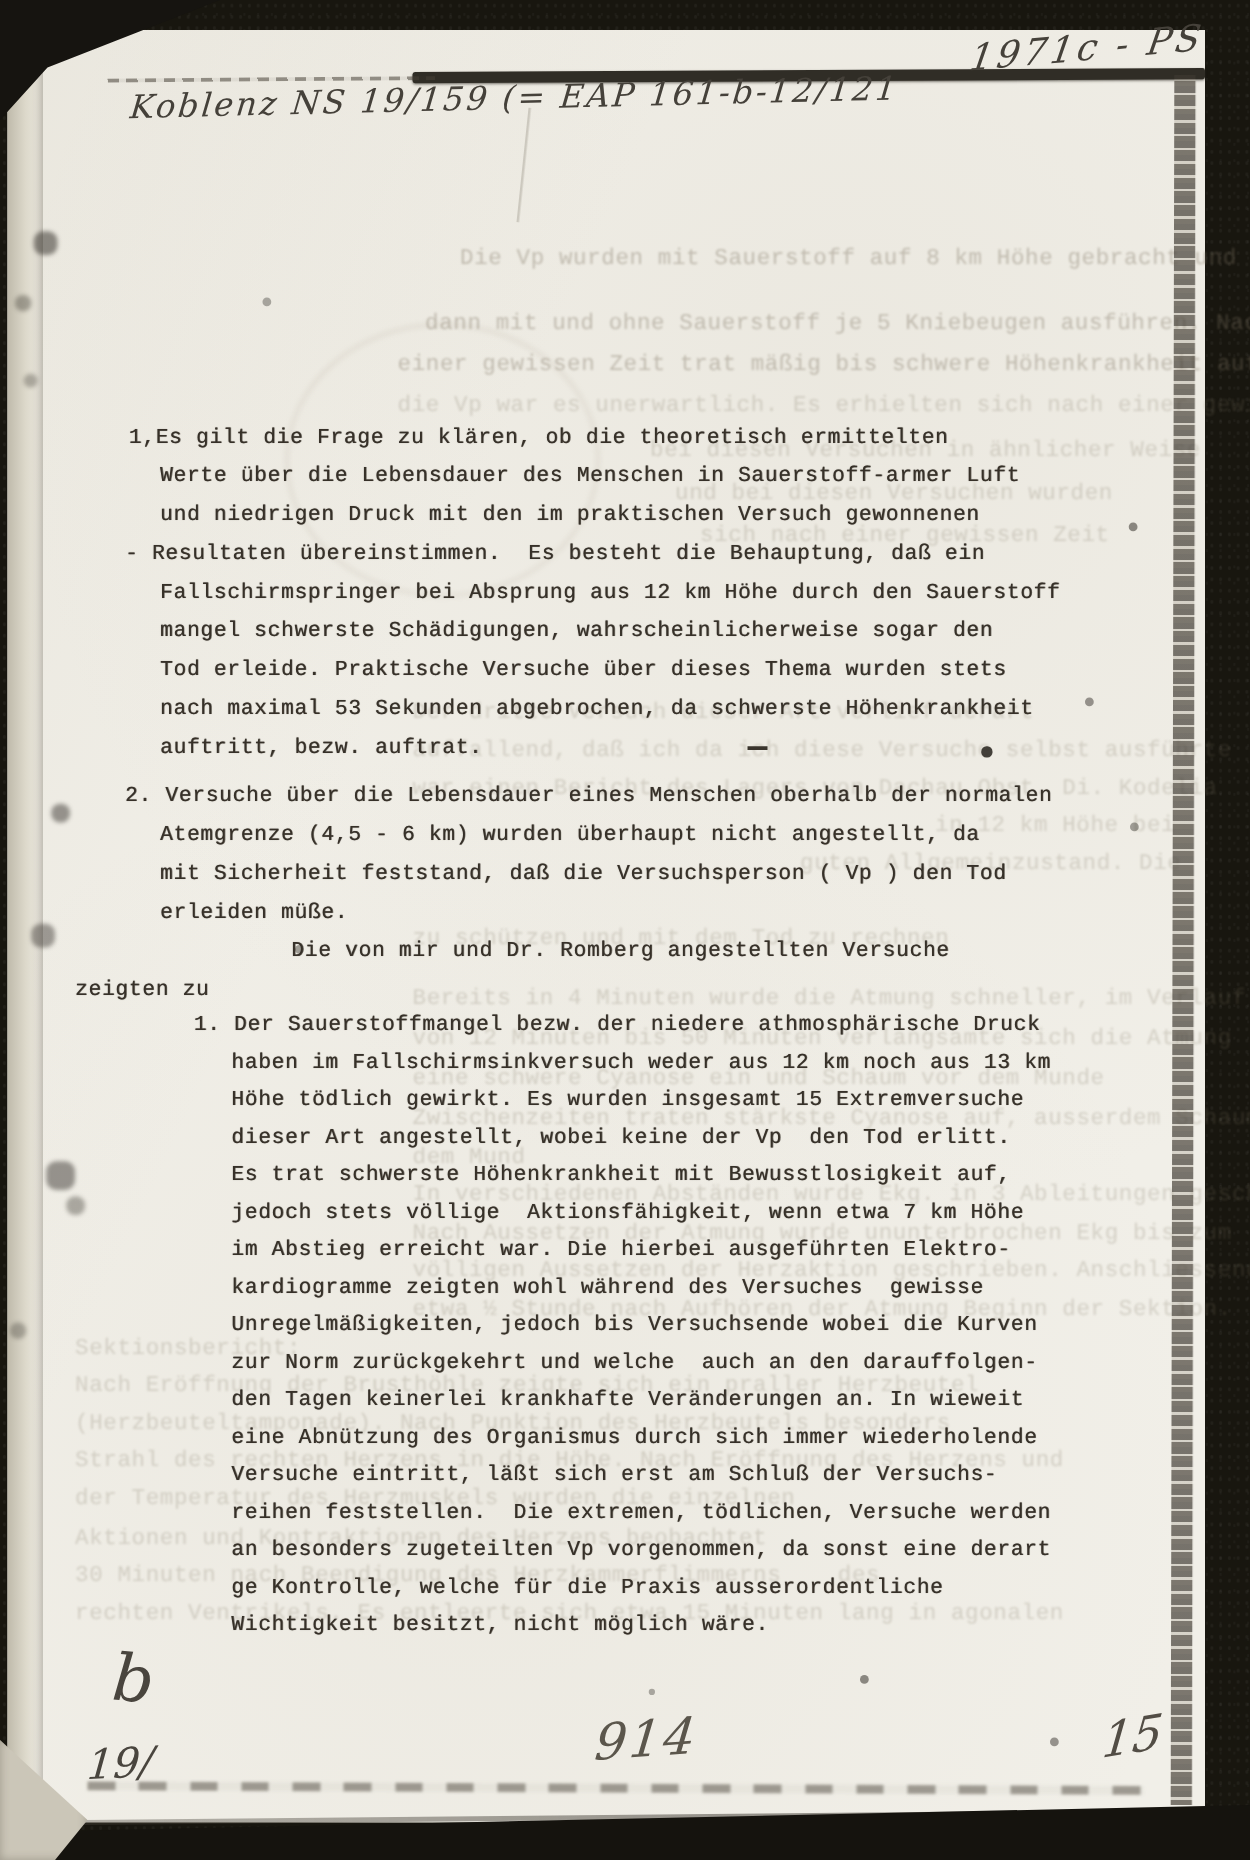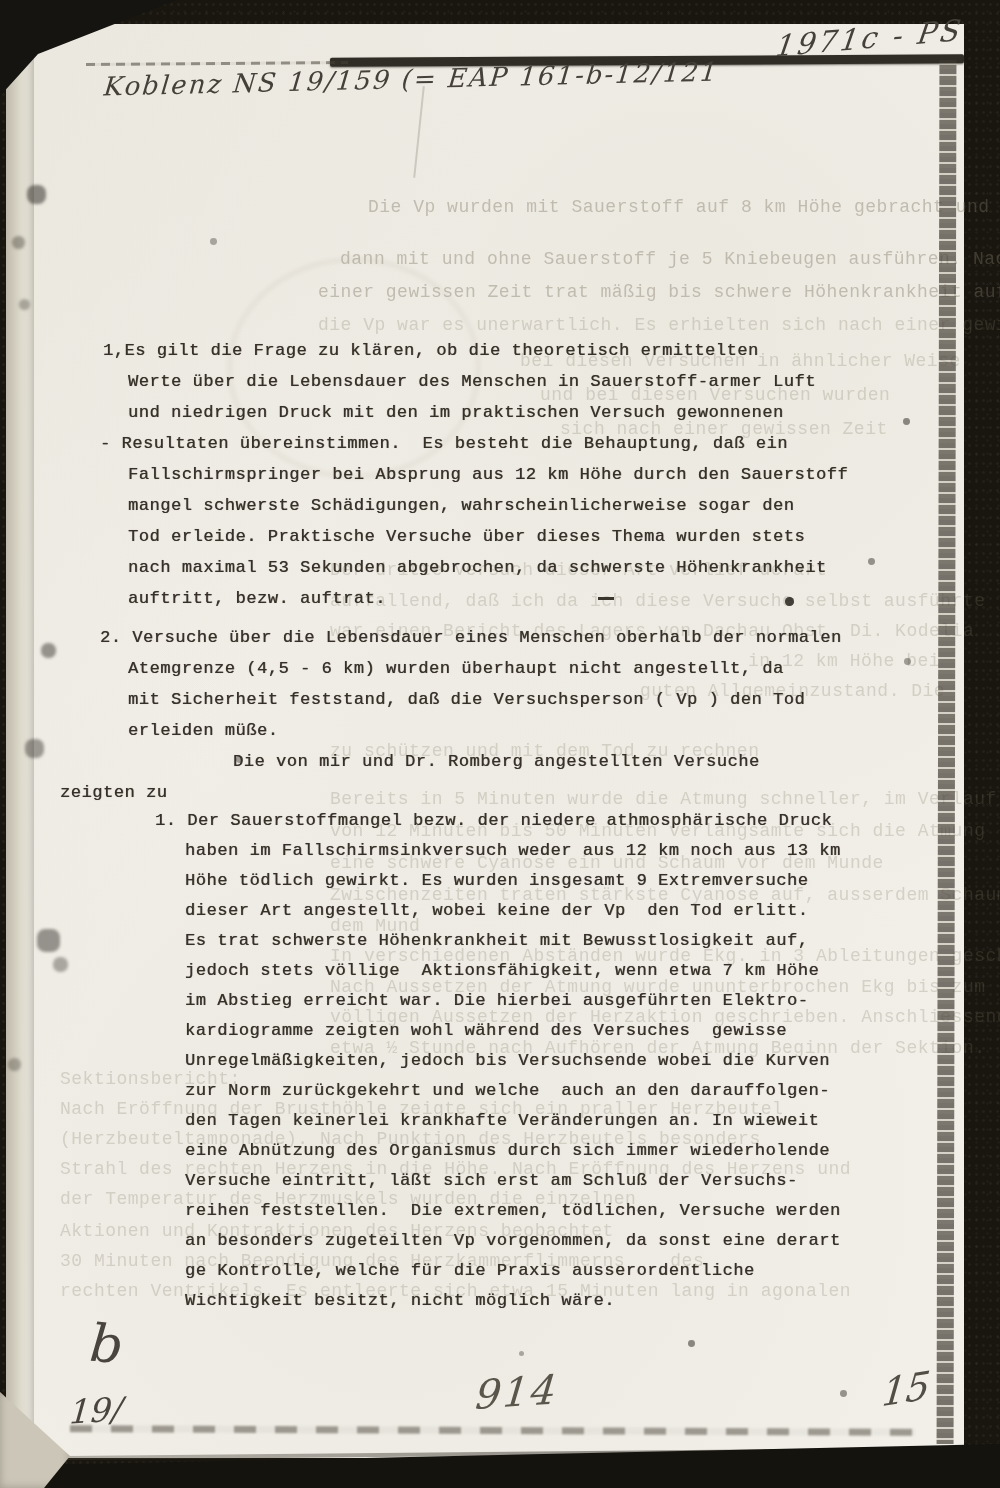--- a/index.html
+++ b/index.html
@@ -117,21 +117,21 @@
       <div class="ghost faint" style="left: 318px; top: 316px;">die Vp war es unerwartlich. Es erhielten sich nach einer gewissen</div>
       <div class="ghost faint" style="left: 520px; top: 352px;">bei diesen Versuchen in ähnlicher Weise</div>
       <div class="ghost faint" style="left: 540px; top: 386px;">und bei diesen Versuchen wurden</div>
       <div class="ghost faint" style="left: 560px; top: 420px;">sich nach einer gewissen Zeit</div>
       <div class="ghost faint" style="left: 330px; top: 561px;">Der dritte Versuch dieser Art verlief derart</div>
       <div class="ghost faint" style="left: 330px; top: 592px;">auffallend, daß ich da ich diese Versuche selbst ausführte</div>
       <div class="ghost faint" style="left: 330px; top: 622px;">war einen Bericht des Lagers von Dachau Obst. Di. Kodelia</div>
       <div class="ghost faint" style="left: 700px; top: 652px; margin-left: 48px;">in 12 km Höhe bei</div>
       <div class="ghost faint" style="left: 640px; top: 682px;">guten Allgemeinzustand. Die</div>
       <div class="ghost faint" style="left: 330px; top: 742px;">zu schützen und mit dem Tod zu rechnen</div>
-      <div class="ghost faint" style="left: 330px; top: 790px;">Bereits in 5 Minuten wurde die Atmung schneller, im Verlauf</div>
+      <div class="ghost faint" style="left: 330px; top: 790px;">Bereits in 4 Minuten wurde die Atmung schneller, im Verlauf</div>
       <div class="ghost faint" style="left: 330px; top: 822px;">von 12 Minuten bis 50 Minuten verlangsamte sich die Atmung</div>
       <div class="ghost faint" style="left: 330px; top: 854px;">eine schwere Cyanose ein und Schaum vor dem Munde</div>
       <div class="ghost faint" style="left: 330px; top: 886px;">Zwischenzeiten traten stärkste Cyanose auf, ausserdem Schaum vor</div>
       <div class="ghost faint" style="left: 330px; top: 917px;">dem Mund</div>
       <div class="ghost faint" style="left: 330px; top: 947px;">In verschiedenen Abständen wurde Ekg. in 3 Ableitungen geschrieben</div>
       <div class="ghost faint" style="left: 330px; top: 978px;">Nach Aussetzen der Atmung wurde ununterbrochen Ekg bis zum</div>
       <div class="ghost faint" style="left: 330px; top: 1008px;">völligen Aussetzen der Herzaktion geschrieben. Anschliessend,</div>
       <div class="ghost faint" style="left: 330px; top: 1039px;">etwa ½ Stunde nach Aufhören der Atmung Beginn der Sektion.</div>
       <div class="ghost faint" style="left: 60px; top: 1070px;">Sektionsbericht:</div>
       <div class="ghost faint" style="left: 60px; top: 1100px;">Nach Eröffnung der Brusthöhle zeigte sich ein praller Herzbeutel</div>
@@ -162,21 +162,21 @@
       <div class="typed" style="left: 128px; top: 559px;">nach maximal 53 Sekunden abgebrochen, da schwerste Höhenkrankheit</div>
       <div class="typed" style="left: 128px; top: 590px;">auftritt, bezw. auftrat.</div>
       <div class="typed" style="left: 100px; top: 629px;">2. Versuche über die Lebensdauer eines Menschen oberhalb der normalen</div>
       <div class="typed" style="left: 128px; top: 660px;">Atemgrenze (4,5 - 6 km) wurden überhaupt nicht angestellt, da</div>
       <div class="typed" style="left: 128px; top: 691px;">mit Sicherheit feststand, daß die Versuchsperson ( Vp ) den Tod</div>
       <div class="typed" style="left: 128px; top: 722px;">erleiden müße.</div>
       <div class="typed" style="left: 233px; top: 753px;">Die von mir und Dr. Romberg angestellten Versuche</div>
       <div class="typed" style="left: 60px; top: 784px;">zeigten zu</div>
       <div class="typed" style="left: 155px; top: 812px;">1. Der Sauerstoffmangel bezw. der niedere athmosphärische Druck</div>
       <div class="typed" style="left: 185px; top: 842px;">haben im Fallschirmsinkversuch weder aus 12 km noch aus 13 km</div>
-      <div class="typed" style="left: 185px; top: 872px;">Höhe tödlich gewirkt. Es wurden insgesamt 9 Extremversuche</div>
+      <div class="typed" style="left: 185px; top: 872px;">Höhe tödlich gewirkt. Es wurden insgesamt 15 Extremversuche</div>
       <div class="typed" style="left: 185px; top: 902px;">dieser Art angestellt, wobei keine der Vp  den Tod erlitt.</div>
       <div class="typed" style="left: 185px; top: 932px;">Es trat schwerste Höhenkrankheit mit Bewusstlosigkeit auf,</div>
       <div class="typed" style="left: 185px; top: 962px;">jedoch stets völlige  Aktionsfähigkeit, wenn etwa 7 km Höhe</div>
       <div class="typed" style="left: 185px; top: 992px;">im Abstieg erreicht war. Die hierbei ausgeführten Elektro-</div>
       <div class="typed" style="left: 185px; top: 1022px; text-align: center;">kardiogramme zeigten wohl während des Versuches  gewisse</div>
       <div class="typed" style="left: 185px; top: 1052px;">Unregelmäßigkeiten, jedoch bis Versuchsende wobei die Kurven</div>
       <div class="typed" style="left: 185px; top: 1082px;">zur Norm zurückgekehrt und welche  auch an den darauffolgen-</div>
       <div class="typed" style="left: 185px; top: 1112px;">den Tagen keinerlei krankhafte Veränderungen an. In wieweit</div>
       <div class="typed" style="left: 185px; top: 1142px;">eine Abnützung des Organismus durch sich immer wiederholende</div>
       <div class="typed" style="left: 185px; top: 1172px;">Versuche eintritt, läßt sich erst am Schluß der Versuchs-</div>

